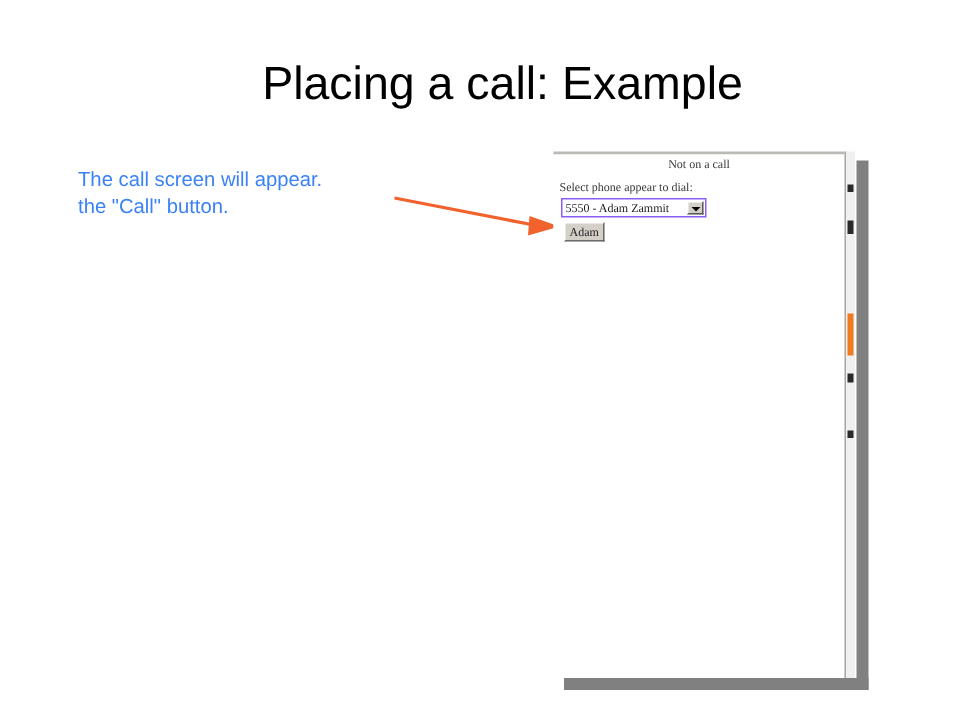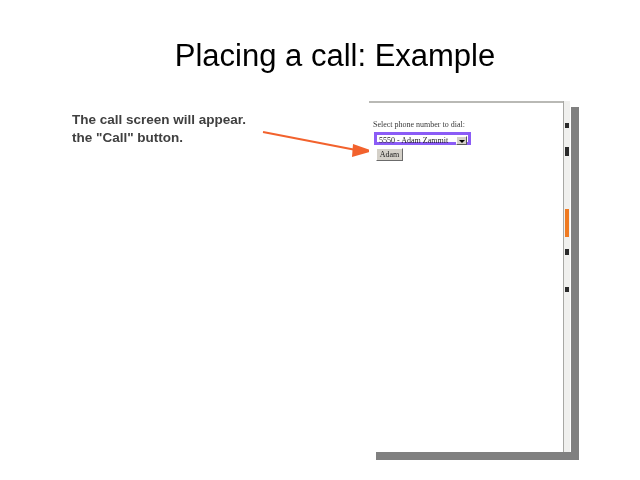--- a/index.html
+++ b/index.html
@@ -35,28 +35,27 @@
     font-weight: normal;
     color: #000000;
     letter-spacing: 0px;
     white-space: nowrap;
     margin-left: 15px;
   }
 
   
   #body-text {
     position: absolute;
-    left: 72px;
+    left: 52px;
     top: 111px;
     width: 210px;
     font-family: "Liberation Sans", sans-serif;
     font-size: 13.5px;
     line-height: 18px;
-    color: #404040;
-    font-weight: bold;
+    color: #3b82f6;
   }
   #body-text .line { display: block; white-space: pre; }
 
   
   #arrow-annotation {
     position: absolute;
     left: 255px;
     top: 122px;
     width: 125px;
     height: 42px;
@@ -112,21 +111,21 @@
     white-space: nowrap;
   }
 
   
   #phone-select {
     position: absolute;
     left: 5px;
     top: 29px;
     width: 97px;
     height: 13px;
-    border: 3px solid #8b5cf6;
+    border: 1px solid #8b5cf6;
     background: #ffffff;
     box-sizing: border-box;
   }
   #phone-select-value {
     position: absolute;
     left: 2px;
     top: 1px;
     font-family: "Liberation Serif", serif;
     font-size: 8px;
     color: #1d1d1d;
@@ -237,22 +236,23 @@
     <line x1="8" y1="10" x2="101" y2="28" stroke="#F2622D" stroke-width="2.2"></line>
     <polygon points="98,22 118,29 97,35" fill="#F2622D"></polygon>
   </svg>
 
   <div id="screenshot-panel">
 
     <div id="panel-top-rule"></div>
 
     <div id="panel-content">
 
-
-      <div id="dial-label">Select phone number to dial:</div>
+      <div id="call-status">Not on a call</div>
+
+      <div id="dial-label">Select phone appear to dial:</div>
 
       <div id="phone-select">
         <span id="phone-select-value">5550 - Adam Zammit</span>
         <span id="phone-select-button">
           <span id="phone-select-arrow"></span>
         </span>
       </div>
 
       <div id="call-button">Adam</div>
 

